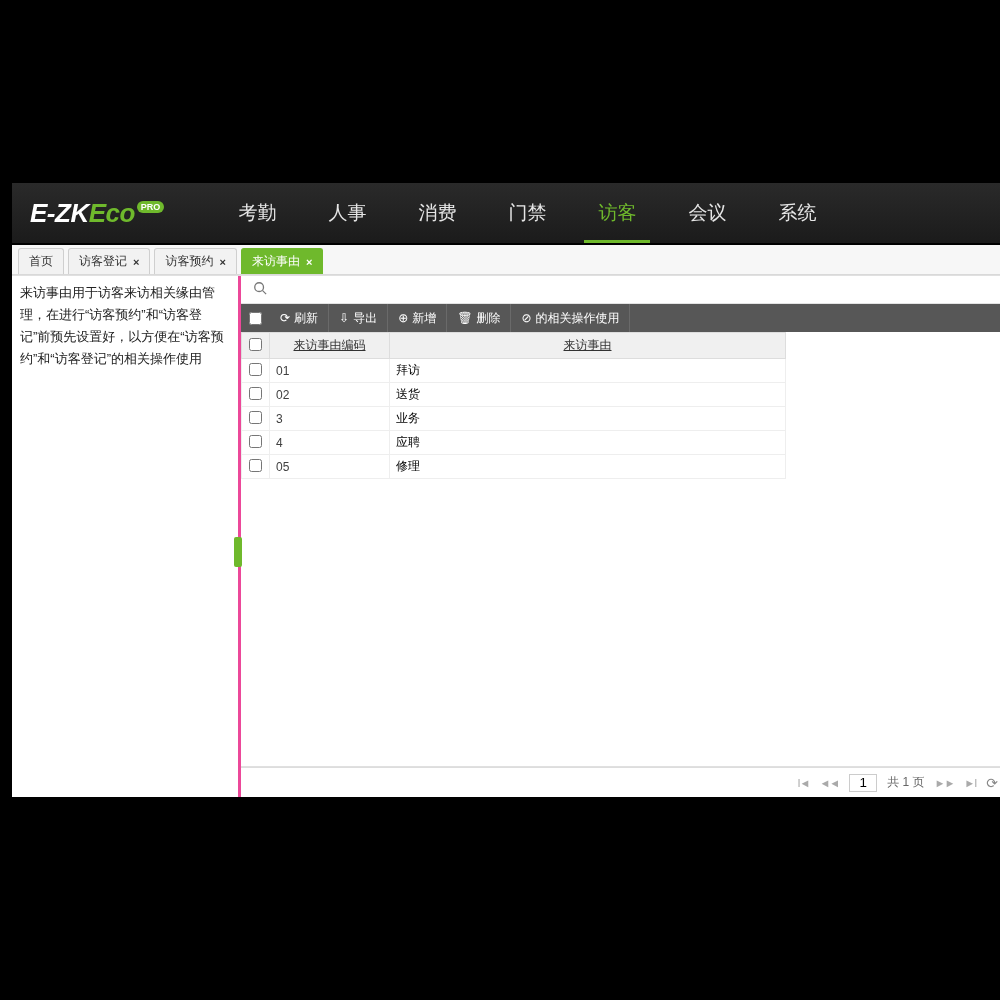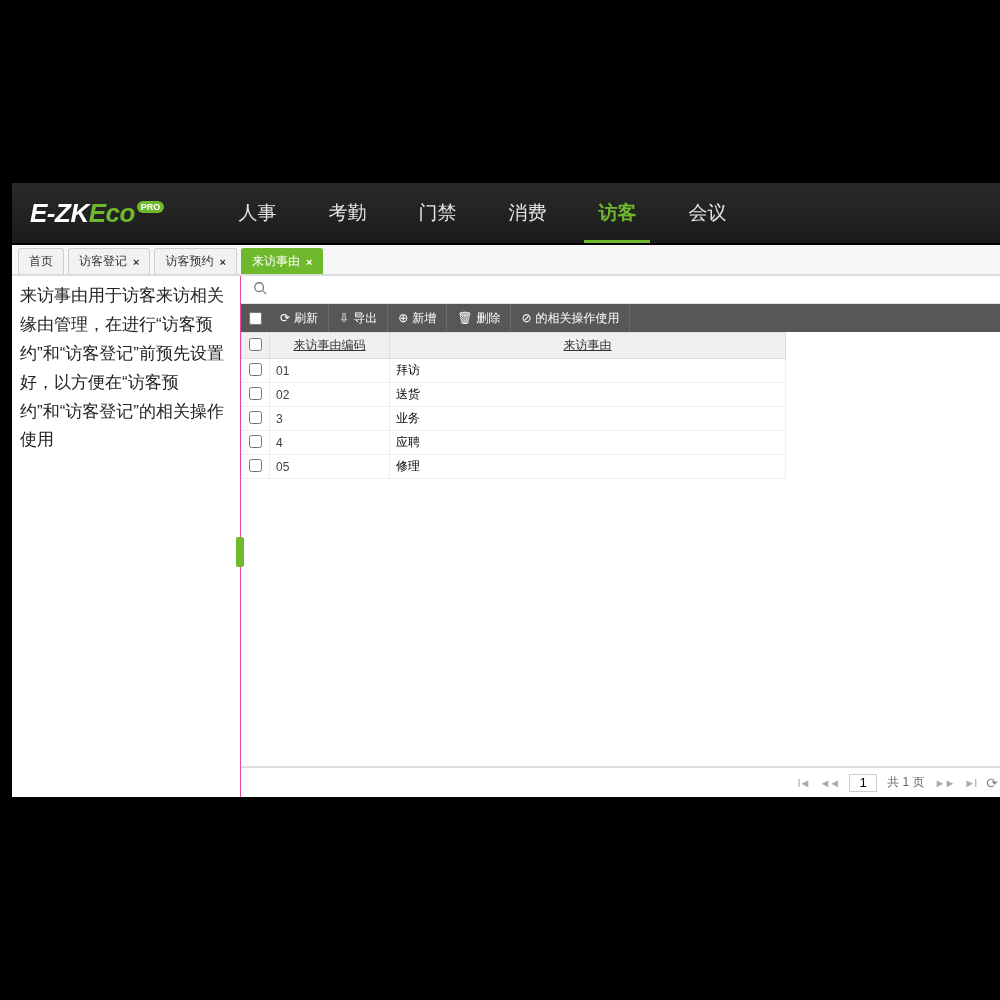--- a/index.html
+++ b/index.html
@@ -7,33 +7,33 @@
 .app { position: absolute; top: 183px; left: 12px; width: 1000px; height: 614px; background: #fff; }
 
 
 .topbar { height: 62px; background: linear-gradient(#2a2a2a,#1b1b1b); display: flex; align-items: center; border-bottom: 2px solid #000; }
 .logo { padding: 0 18px; display: flex; align-items: center; }
 .logo-text { font-size: 26px; font-weight: bold; color: #fff; font-style: italic; letter-spacing: -0.5px; }
 .logo-text .eco { color: #6fb92c; }
 .pro-badge { background: #6fb92c; color: #fff; font-size: 9px; font-weight: bold; border-radius: 8px; padding: 1px 4px; margin-left: 2px; font-style: normal; position: relative; top: -6px; }
 .nav { display: flex; height: 100%; margin-left: 30px; }
 .nav-item { color: #e6e6e6; font-size: 19px; padding: 0 26px; display: flex; align-items: center; cursor: pointer; position: relative; }
-.nav-item.active { color: #6fb92c; font-weight: bold; }
+.nav-item.active { color: #6fb92c; }
 .nav-item.active::after { content: ""; position: absolute; left: 12px; right: 12px; bottom: 0; height: 3px; background: #6fb92c; }
 
 
 .tabbar { height: 30px; background: #f7f7f7; border-bottom: 1px solid #d9d9d9; display: flex; align-items: flex-end; padding-left: 6px; gap: 4px; }
 .tab { height: 26px; padding: 0 10px; border: 1px solid #cfcfcf; border-bottom: none; background: #f2f2f2; display: flex; align-items: center; gap: 6px; font-size: 12px; color: #333; border-radius: 3px 3px 0 0; cursor: pointer; }
 .tab.active { background: #6fb92c; color: #fff; border-color: #6fb92c; }
 .tab .close { font-weight: bold; font-size: 11px; }
 
 .content { display: flex; height: calc(100% - 62px - 30px); border-top: 1px solid #e0e0e0;}
 
 
-.sidebar { width: 229px; border-right: 1px solid #ec4899; padding: 6px 8px; color: #222; line-height: 1.7; font-size: 17px; position: relative; }
+.sidebar { width: 229px; border-right: 3px solid #ec4899; padding: 6px 8px; color: #222; line-height: 1.7; font-size: 13px; position: relative; }
 .drag-handle { position:absolute; right:-4px; top:50%; width:8px; height:30px; background:#6fb92c; border-radius:2px; }
 
 
 .main { flex: 1; display: flex; flex-direction: column; }
 .searchbar { height: 28px; display: flex; align-items: center; border-bottom: 1px solid #e3e3e3; padding: 0 6px; }
 .searchbar input { border: none; outline: none; height: 22px; width: 220px; font-size: 12px; color: #555; }
 .searchbar .mag { color: #888; font-size: 14px; margin-left: 6px; cursor: pointer; }
 
 .toolbar { height: 28px; background: #575757; display: flex; align-items: center; color: #fff; font-size: 12px; }
 .tool { display: flex; align-items: center; gap: 4px; padding: 0 10px; height: 100%; cursor: pointer; border-right: 1px solid #6a6a6a; }
@@ -61,26 +61,27 @@
 <div class="app">
 
   <div class="topbar">
     <div class="logo">
       <span class="logo-text">
         <span>E-ZK</span><span class="eco">Eco</span>
       </span>
       <span class="pro-badge">PRO</span>
     </div>
     <div class="nav" id="nav">
+        <div class="nav-item">考勤</div>
         <div class="nav-item">人事</div>
-        <div class="nav-item">考勤</div>
+        <div class="nav-item">消费</div>
         <div class="nav-item">门禁</div>
-        <div class="nav-item">消费</div>
         <div class="nav-item active">访客</div>
         <div class="nav-item">会议</div>
+        <div class="nav-item">系统</div>
       </div>
   </div>
 
   <div class="tabbar" id="tabbar">
       <div class="tab">
         <span>首页</span>
       </div>
       <div class="tab">
         <span>访客登记</span>
         <span class="close">×</span>

